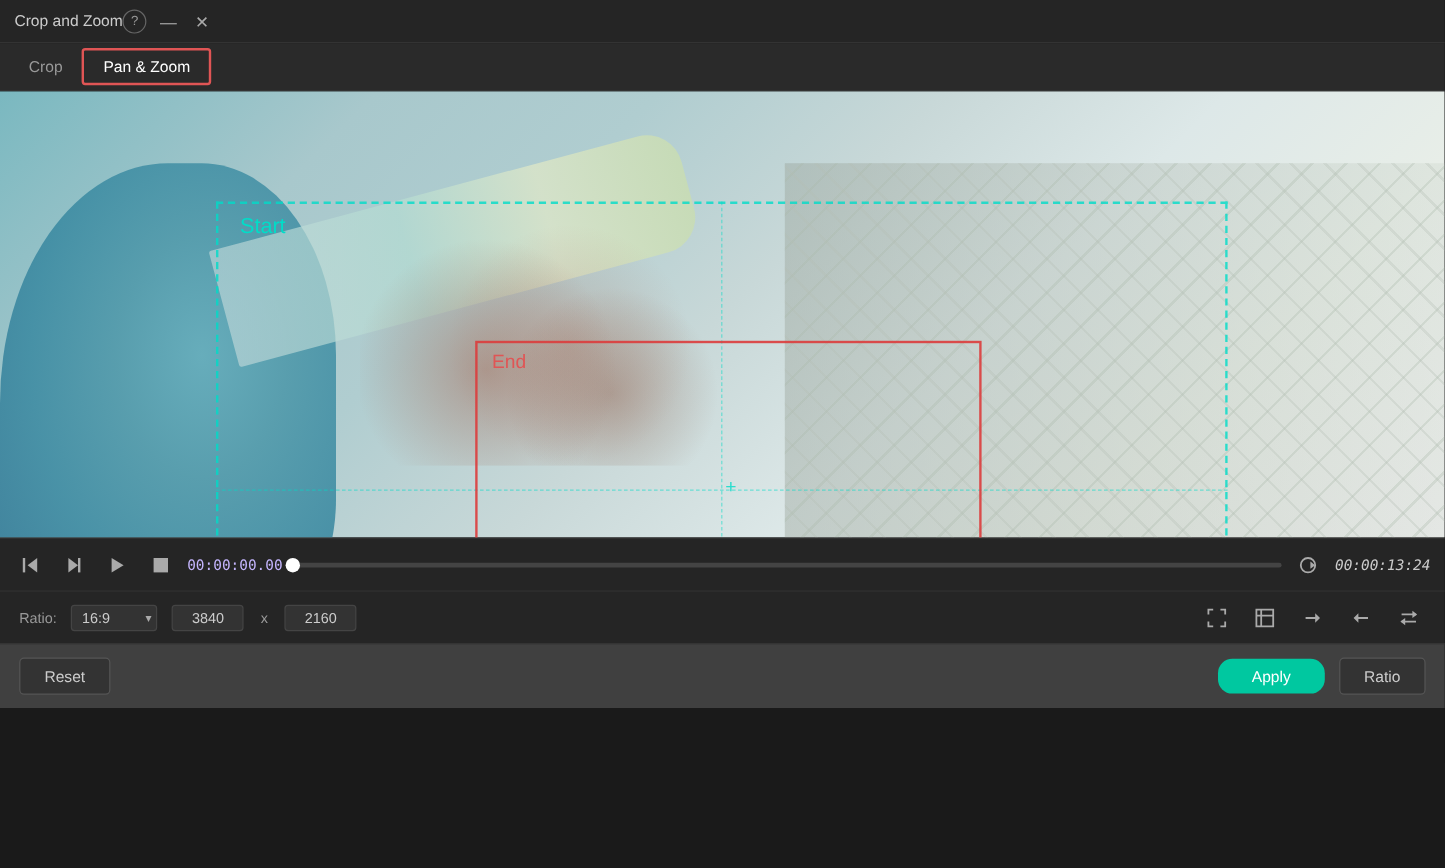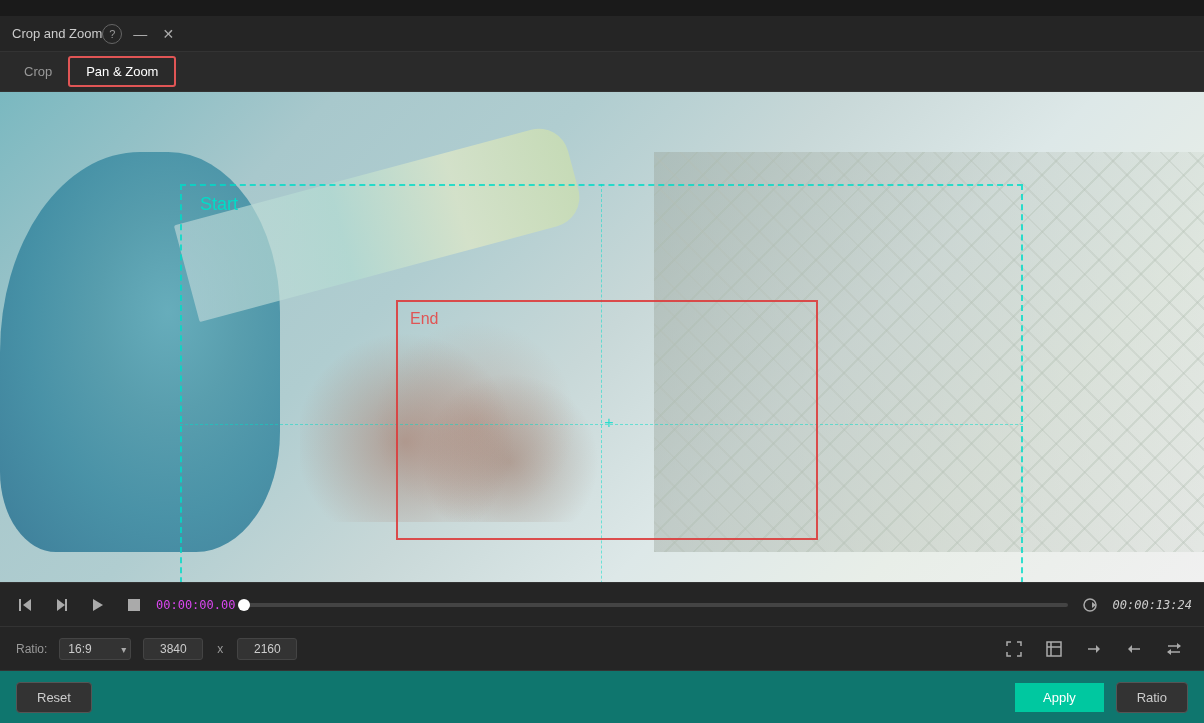--- a/index.html
+++ b/index.html
@@ -16,21 +16,20 @@
 
     
     #titlebar {
       background: #252525;
       height: 36px;
       display: flex;
       align-items: center;
       padding: 0 12px;
       border-bottom: 1px solid #333;
       user-select: none;
-      margin-top: 16px;
     }
     #titlebar-controls {
       display: flex;
       gap: 8px;
       align-items: center;
     }
     .title-btn {
       width: 20px; height: 20px;
       display: flex; align-items: center; justify-content: center;
       border-radius: 3px;
@@ -58,21 +57,21 @@
     .tab.active {
       color: #fff;
       border: 2px solid #e05555;
       background: transparent;
     }
 
     
     #canvas-area {
       position: relative;
       background: #111;
-      height: 490px;
+      height: 372px;
       overflow: hidden;
       display: flex;
       align-items: center;
       justify-content: center;
     }
 
     
     #video-bg {
       position: absolute;
       top: 0; left: 0; right: 0; bottom: 0;
@@ -228,21 +227,21 @@
       width: 28px; height: 28px;
       display: flex; align-items: center; justify-content: center;
       cursor: pointer;
       color: #aaa;
       font-size: 14px;
       border-radius: 3px;
     }
     .transport-btn svg { width: 16px; height: 16px; fill: currentColor; }
 
     #time-display {
-      color: #d946ef;
+      color: #c4b5fd;
       font-size: 12px;
       font-family: monospace;
       min-width: 80px;
     }
     #time-end {
       color: #ccc;
       font-size: 12px;
       font-family: monospace;
       min-width: 80px;
       text-align: right;
@@ -329,21 +328,21 @@
       cursor: pointer;
       color: #aaa;
       border-radius: 3px;
       font-size: 14px;
     }
 
     .spacer { flex: 1; }
 
     
     #action-bar {
-      background: #0f766e;
+      background: #404040;
       height: 54px;
       display: flex;
       align-items: center;
       padding: 0 16px;
       border-top: 1px solid #333;
       gap: 12px;
     }
 
     .btn-reset {
       background: #333;
@@ -353,21 +352,21 @@
       border-radius: 4px;
       cursor: pointer;
       font-size: 13px;
     }
 
     .btn-apply {
       background: #00c8a0;
       border: none;
       color: #fff;
       padding: 7px 28px;
-      border-radius: 0;
+      border-radius: 12px;
       cursor: pointer;
       font-size: 13px;
       font-weight: 500;
     }
 
     .btn-cancel {
       background: #333;
       border: 1px solid #555;
       color: #ccc;
       padding: 7px 20px;

